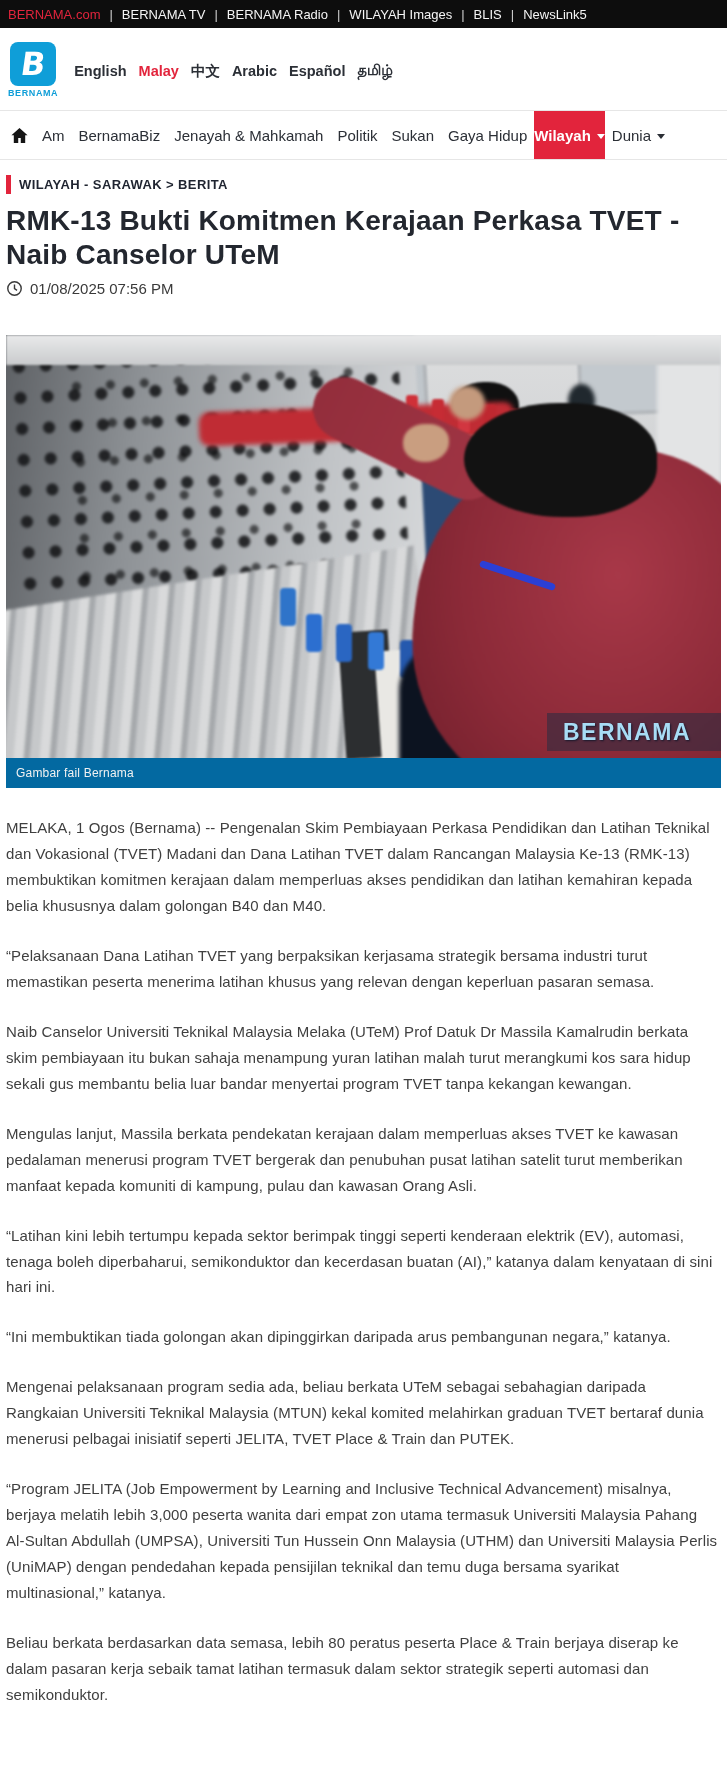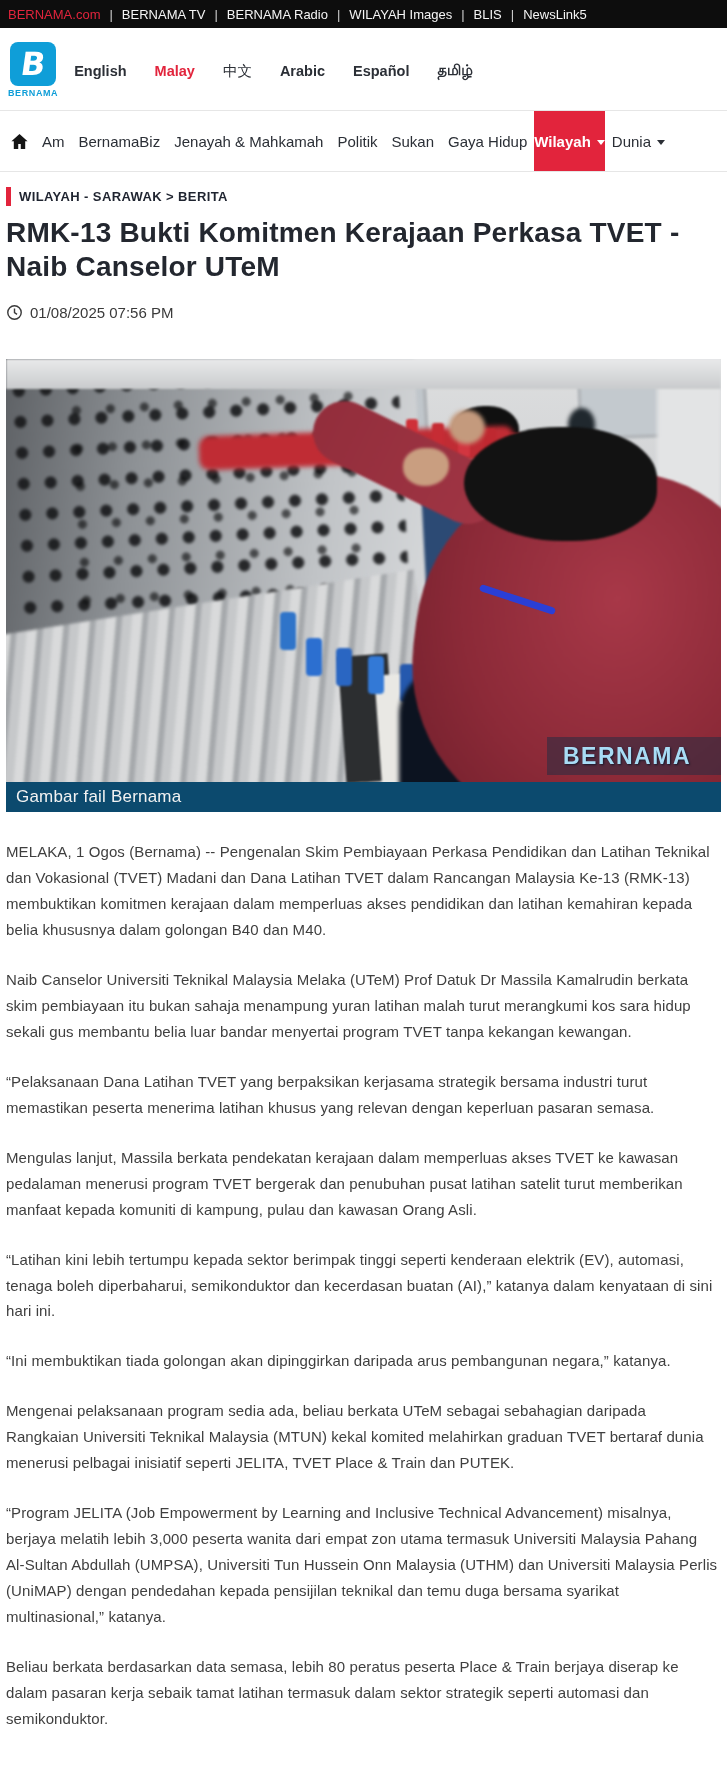--- a/index.html
+++ b/index.html
@@ -25,28 +25,28 @@
   .logo-wrap { display: flex; flex-direction: column; align-items: center; margin-right: 16px; margin-top: 2px; }
   .logo-box {
     width: 46px; height: 44px; background: var(--blue); border-radius: 8px;
     display: flex; align-items: center; justify-content: center;
   }
   .logo-box .b {
     color: #ffffff; font-weight: 800; font-size: 32px; line-height: 1;
     transform: skewX(-8deg); font-family: "DejaVu Sans", sans-serif;
   }
   .logo-text { color: var(--blue); font-weight: 700; font-size: 9px; letter-spacing: 0.6px; margin-top: 2px; }
-  .languages { display: flex; align-items: center; gap: 28px; margin-top: 4px; }
+  .languages { display: flex; align-items: center; gap: 12px; margin-top: 4px; }
   .lang { font-size: 14.5px; font-weight: 700; color: #2b2f36; cursor: pointer; }
   .lang.active { color: var(--red); text-align: right; }
-  .lang.cjk { font-weight: 400; }
+  .lang.cjk { font-weight: 700; }
 
   
   .nav {
-    height: 62px; border-top: 1px solid #e6e6e6; border-bottom: 1px solid #e6e6e6;
+    height: 50px; border-top: 1px solid #e6e6e6; border-bottom: 1px solid #e6e6e6;
     display: flex; align-items: stretch; padding: 0 6px; white-space: nowrap;
   }
   .nav-item {
     display: flex; align-items: center; font-size: 15px; color: #2b2f36;
     font-weight: 500; padding: 0 7px; cursor: pointer;
   }
   .nav-item.home { padding: 0 6px 0 4px; }
   .nav-item.active { background: var(--red); color: #ffffff; font-weight: 700; padding: 0 0; }
   .caret {
     display: inline-block; width: 0; height: 0; margin-left: 6px; position: relative; top: 1px;
@@ -59,21 +59,21 @@
   .article { padding: 0 6px; }
   .breadcrumb-row { display: flex; align-items: center; margin-top: 15px; text-align: center; }
   .crumb-bar { width: 5px; height: 19px; background: var(--red); margin-right: 8px; }
   .breadcrumb {
     font-size: 13px; font-weight: 700; color: #1f2430; letter-spacing: 0.4px; cursor: pointer;
   }
   .page-title {
     margin-top: 10px; font-size: 28px; font-weight: 700; color: var(--dark);
     line-height: 1.22; letter-spacing: 0.2px; max-width: 700px;
   }
-  .date-row { display: flex; align-items: center; gap: 7px; margin-top: 20px; color: #3a3a3a; font-size: 15px; }
+  .date-row { display: flex; align-items: center; gap: 7px; margin-top: 8px; color: #3a3a3a; font-size: 15px; }
   .clock-svg { width: 17px; height: 17px; stroke: #3a3a3a; fill: none; stroke-width: 2; }
 
   
   .photo {
     position: relative; margin-top: 38px; height: 423px; overflow: hidden;
     background: linear-gradient(180deg, #cdd0d3 0%, #c2c5c8 55%, #b6b8ba 100%);
   }
   .ph { position: absolute; }
   .wall { top: 0; left: 35%; right: 0; height: 48%;
     background: linear-gradient(180deg, #dddedf 0%, #cbcdcf 100%); }
@@ -159,21 +159,21 @@
     right: 0; bottom: 7px; height: 38px; padding: 0 30px 0 16px;
     background: rgba(38, 44, 66, 0.55); display: flex; align-items: center;
   }
   .wm-text {
     color: #a8dcf5; font-weight: 800; font-size: 23px; letter-spacing: 1.5px;
     text-shadow: 1px 1px 2px rgba(10,20,40,0.8);
   }
 
   
   .caption-bar {
-    height: 30px; background: #0c4a6e; color: #f2f2f2; font-size: 17px;
+    height: 30px; background: #0369a1; color: #f2f2f2; font-size: 12px;
     display: flex; align-items: center; padding: 0 10px; letter-spacing: 0.2px;
   }
 
   
   .article-body { padding-top: 27px; }
   .article-body p {
     font-size: 15px; line-height: 1.73; color: #3f3f3f; margin-bottom: 24px;
     max-width: 712px; letter-spacing: 0.1px;
   }
   .article-body p span.it { }
@@ -306,22 +306,22 @@
     <div class="ph pen"></div>
     <div class="ph wm-band">
       <span class="wm-text">BERNAMA</span>
     </div>
   </div>
 
   <div class="caption-bar">Gambar fail Bernama</div>
 
   <div class="article-body">
       <p><span>MELAKA, 1 Ogos (Bernama) -- Pengenalan Skim Pembiayaan Perkasa Pendidikan dan Latihan Teknikal dan Vokasional (TVET) Madani dan Dana Latihan TVET dalam Rancangan Malaysia Ke-13 (RMK-13) membuktikan komitmen kerajaan dalam memperluas akses pendidikan dan latihan kemahiran kepada belia khususnya dalam golongan B40 dan M40.</span></p>
+      <p><span>“Pelaksanaan Dana Latihan TVET yang berpaksikan kerjasama strategik bersama industri turut memastikan peserta menerima latihan khusus yang relevan dengan keperluan pasaran semasa.</span></p>
       <p><span>Naib Canselor Universiti Teknikal Malaysia Melaka (UTeM) Prof Datuk Dr Massila Kamalrudin berkata skim pembiayaan itu bukan sahaja menampung yuran latihan malah turut merangkumi kos sara hidup sekali gus membantu belia luar bandar menyertai program TVET tanpa kekangan kewangan.</span></p>
-      <p><span>“Pelaksanaan Dana Latihan TVET yang berpaksikan kerjasama strategik bersama industri turut memastikan peserta menerima latihan khusus yang relevan dengan keperluan pasaran semasa.</span></p>
       <p><span>Mengulas lanjut, Massila berkata pendekatan kerajaan dalam memperluas akses TVET ke kawasan pedalaman menerusi program TVET bergerak dan penubuhan pusat latihan satelit turut memberikan manfaat kepada komuniti di kampung, pulau dan kawasan Orang Asli.</span></p>
       <p><span>“Latihan kini lebih tertumpu kepada sektor berimpak tinggi seperti kenderaan elektrik (EV), automasi, tenaga boleh diperbaharui, semikonduktor dan kecerdasan buatan (AI),” katanya dalam kenyataan di sini hari ini.</span></p>
       <p><span>“Ini membuktikan tiada golongan akan dipinggirkan daripada arus pembangunan negara,” katanya.</span></p>
       <p><span>Mengenai pelaksanaan program sedia ada, beliau berkata UTeM sebagai sebahagian daripada Rangkaian Universiti Teknikal Malaysia (MTUN) kekal komited melahirkan graduan TVET bertaraf dunia menerusi pelbagai inisiatif seperti JELITA, TVET Place &amp; Train dan PUTEK.</span></p>
       <p><span>“Program JELITA </span><span class="it">(Job Empowerment by Learning and Inclusive Technical Advancement)</span><span> misalnya, berjaya melatih lebih 3,000 peserta wanita dari empat zon utama termasuk Universiti Malaysia Pahang Al-Sultan Abdullah (UMPSA), Universiti Tun Hussein Onn Malaysia (UTHM) dan Universiti Malaysia Perlis (UniMAP) dengan pendedahan kepada pensijilan teknikal dan temu duga bersama syarikat multinasional,” katanya.</span></p>
       <p><span>Beliau berkata berdasarkan data semasa, lebih 80 peratus peserta Place &amp; Train berjaya diserap ke dalam pasaran kerja sebaik tamat latihan termasuk dalam sektor strategik seperti automasi dan semikonduktor.</span></p>
     </div>
 
 </div>
 

